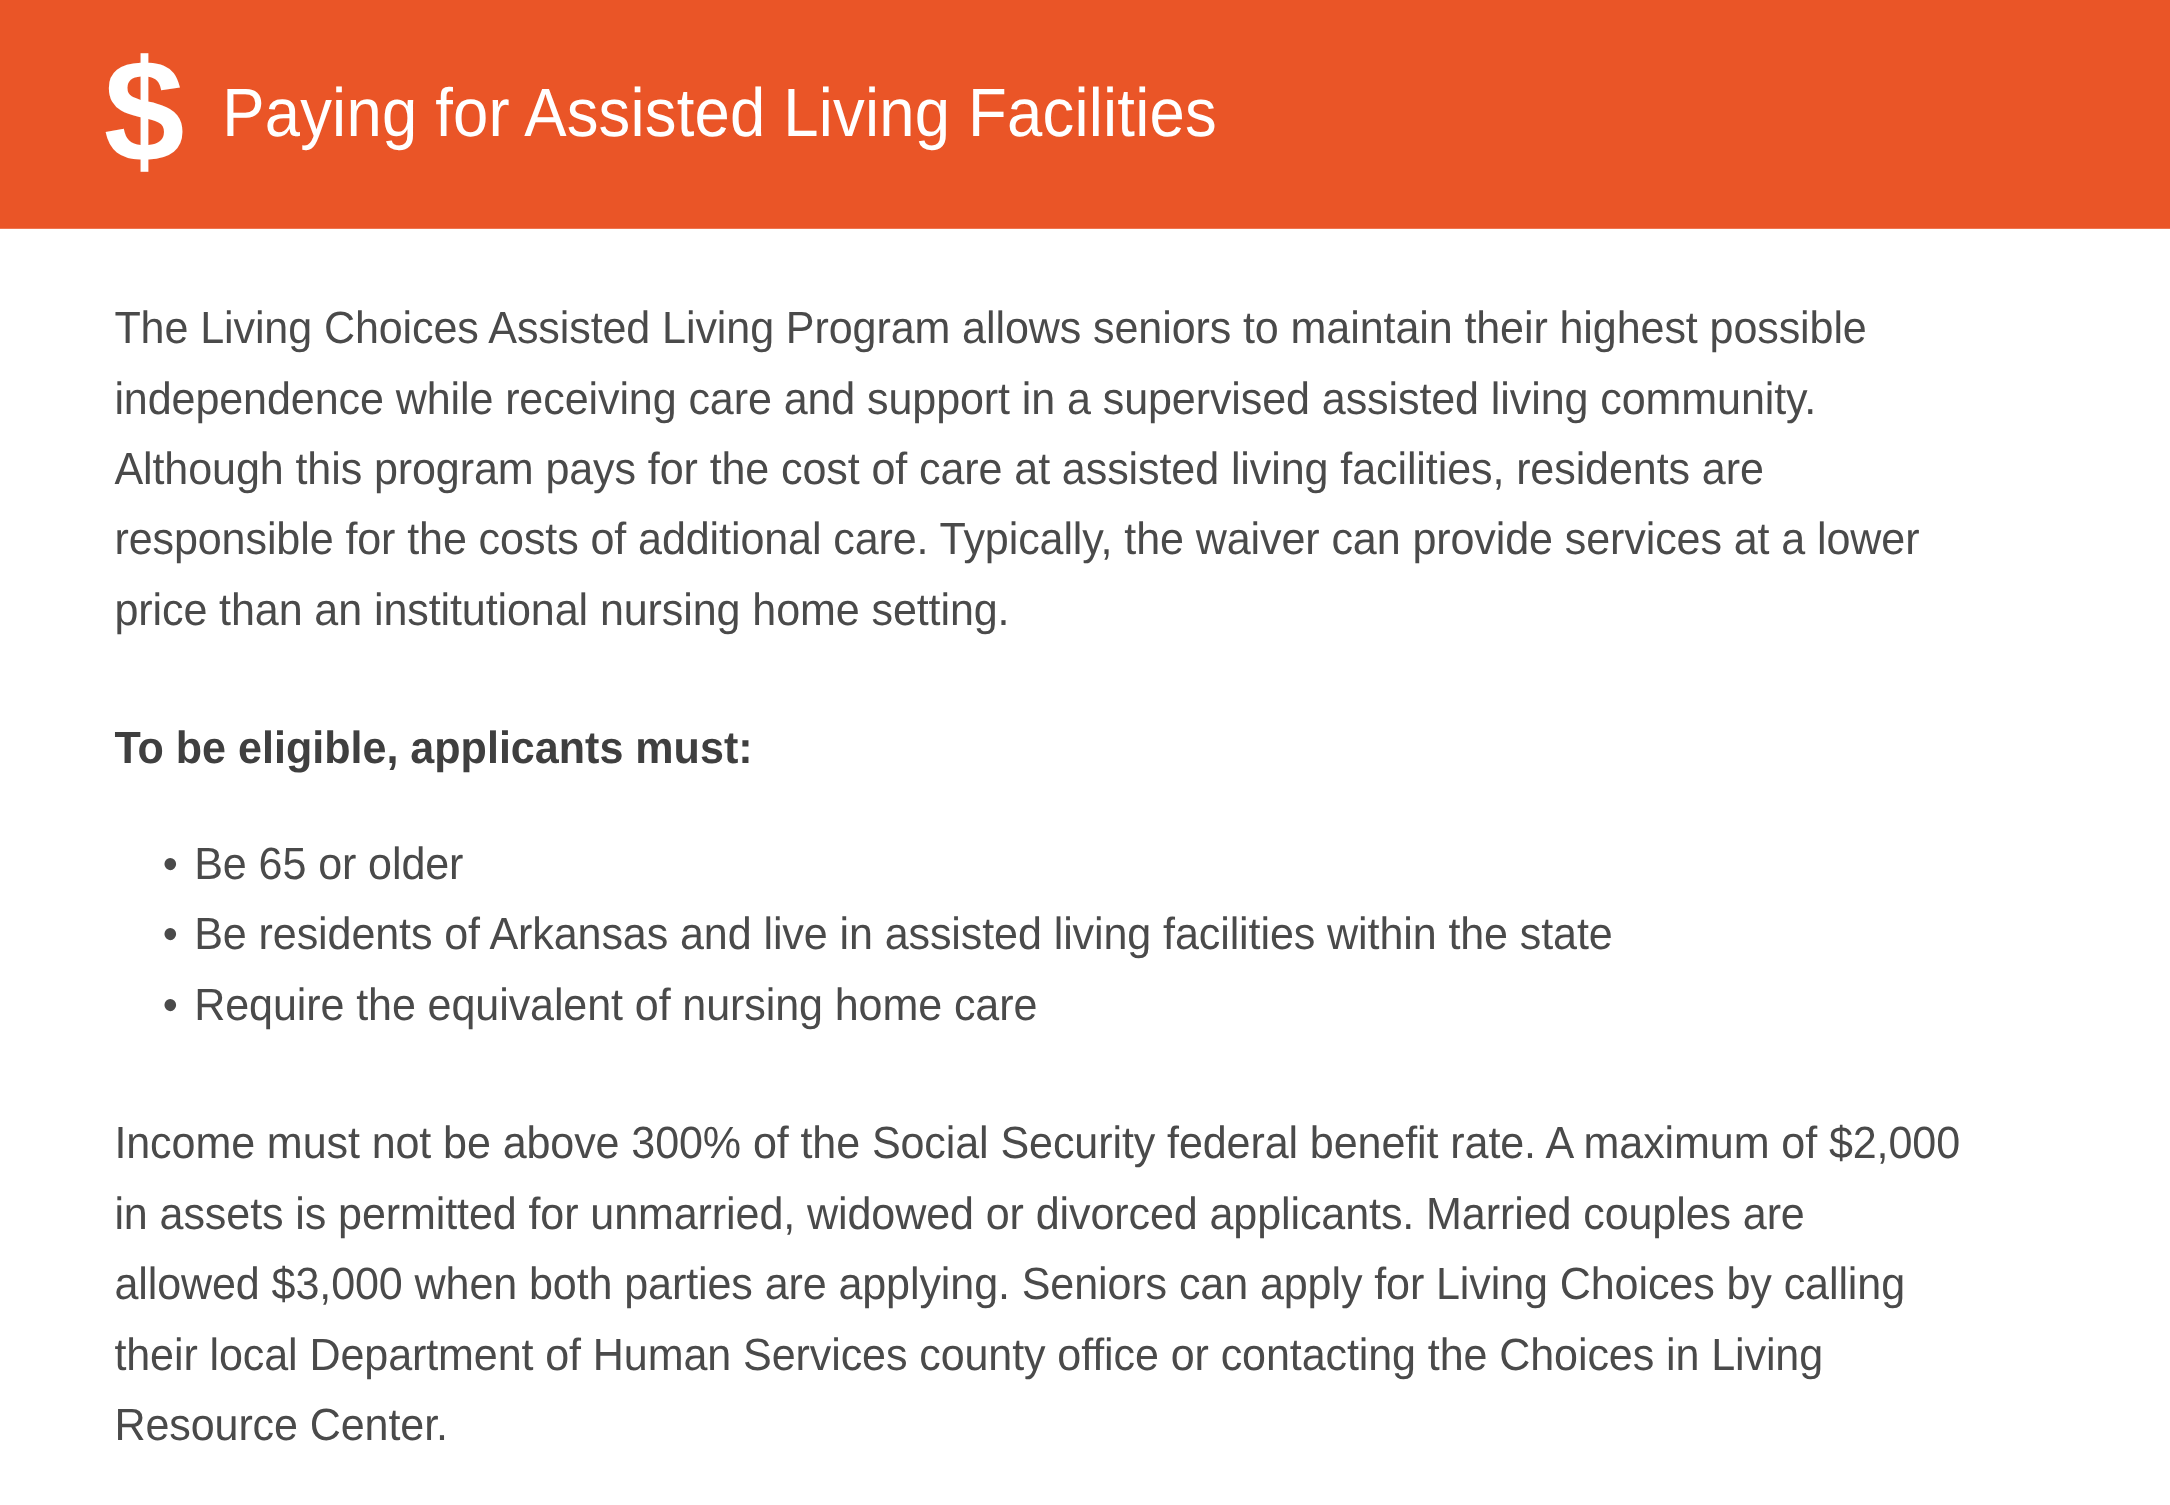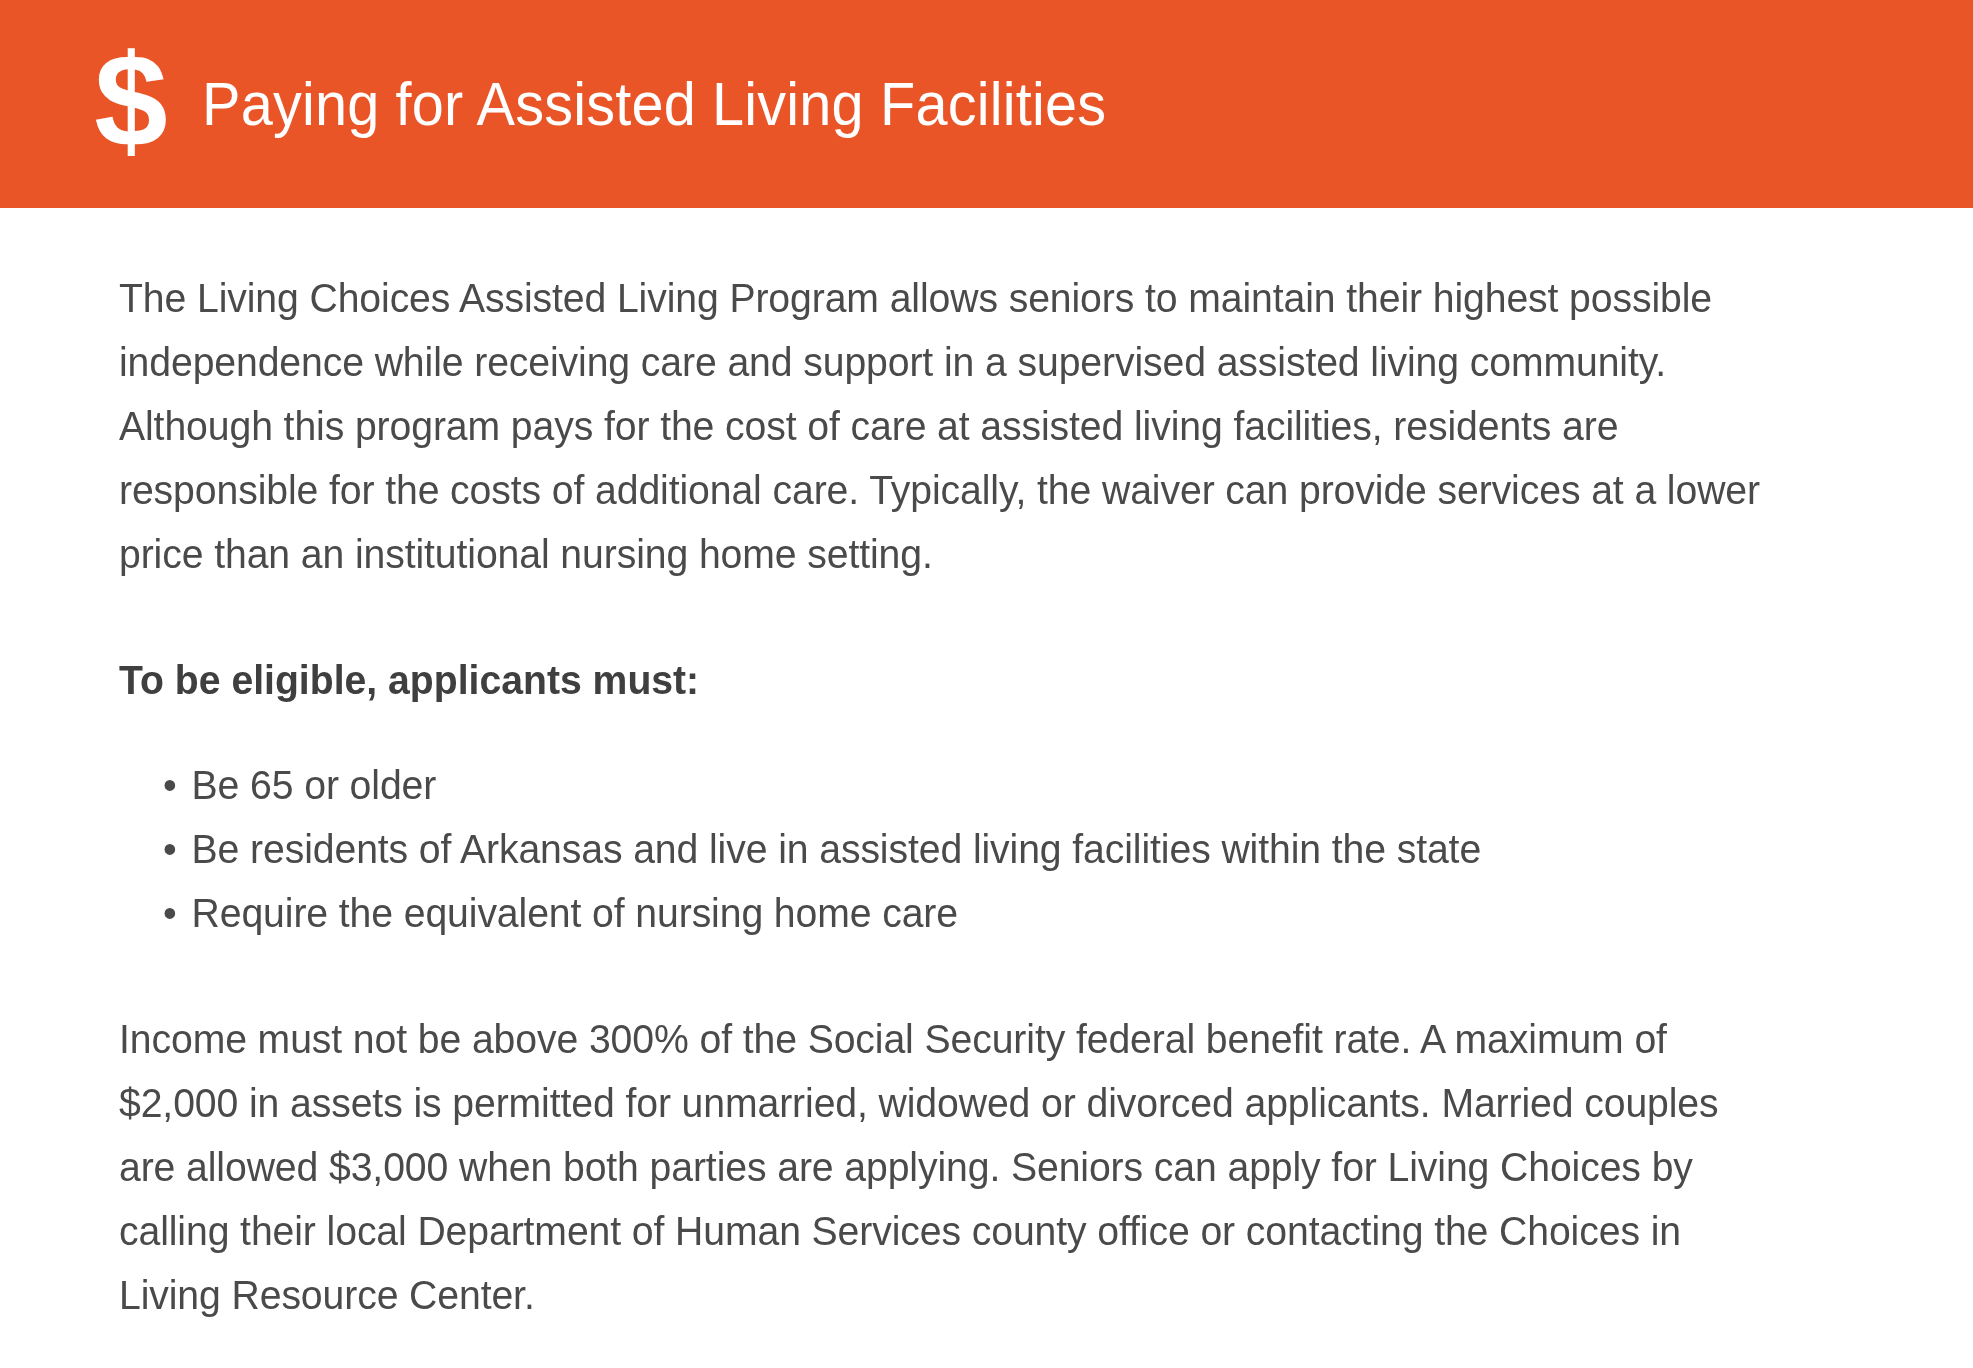--- a/index.html
+++ b/index.html
@@ -57,21 +57,20 @@
     letter-spacing: 0.2px;
     white-space: nowrap;
     transform: scaleX(0.93);
     transform-origin: left center;
   }
 
   
   .body {
     padding: 0 112px 0 104px;
     box-sizing: border-box;
-    margin-left: 15px;
   }
 
   .para {
     color: #4a4a4a;
     font-size: 41px;
     font-weight: 400;
     line-height: 64px;
     letter-spacing: -0.1px;
     max-width: 1790px;
     transform: scaleX(0.955);

